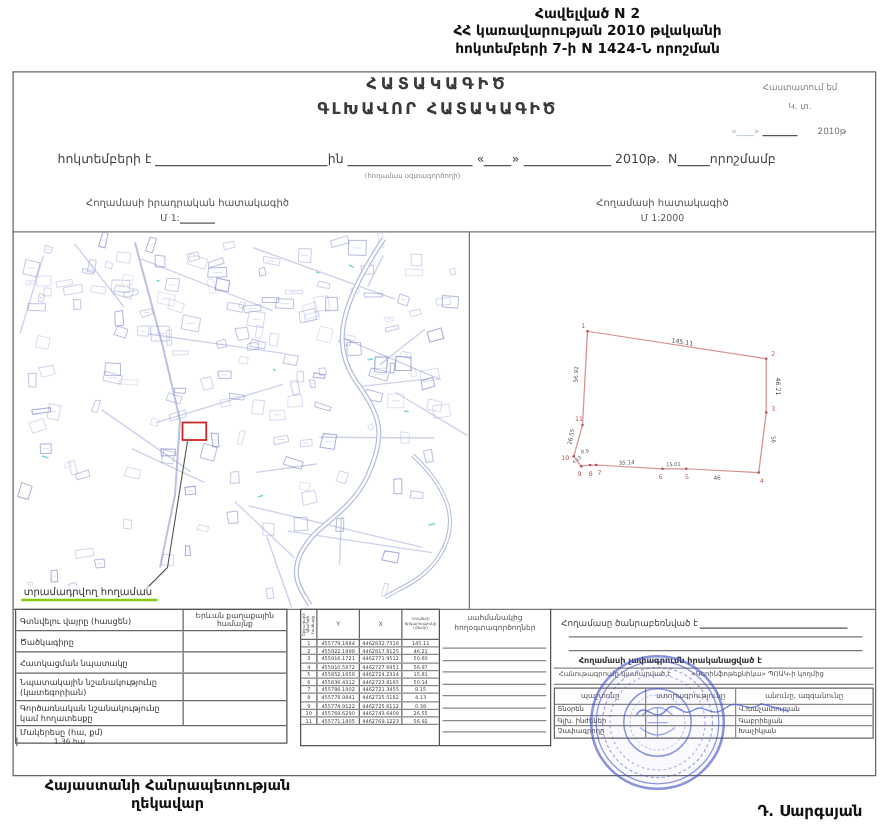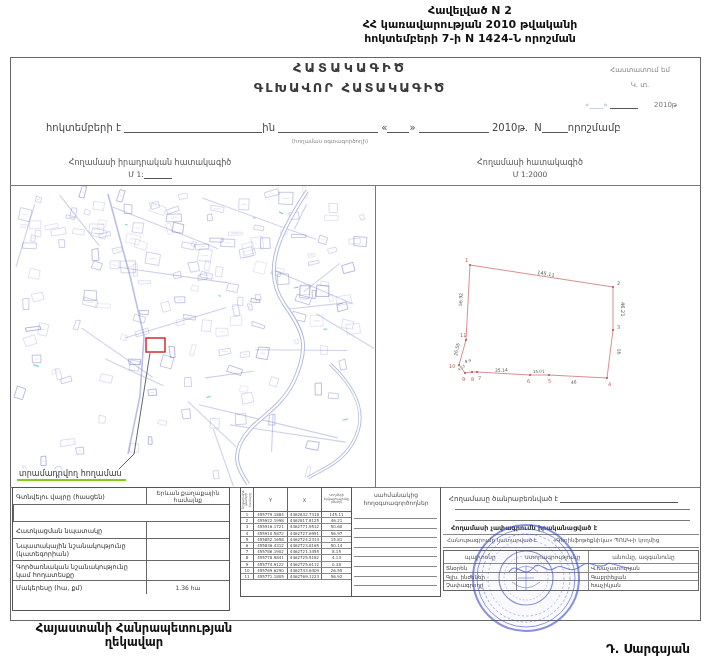--- a/index.html
+++ b/index.html
@@ -23,21 +23,21 @@
   
   .ptitle{font-size:8px;color:#555;text-align:center;}
   .pscale{font-size:7.5px;color:#555;text-align:center;margin-top:3px;}
   #lp{left:40px;top:158px;width:220px;}
   #rp{left:430px;top:158px;width:200px;}
   .hline{background:#777;height:1px;}
   .vline{background:#777;width:1px;}
   
   #maplabel{left:17px;top:469px;font-size:8px;color:#333;border-bottom:2px solid #84cc16;padding:0 4px 1px 2px;background:rgba(255,255,255,.6);text-align:right;}
   
-  #infotable{left:12px;top:487px;width:218px;height:124px;border:1px solid #555;font-size:6.5px;color:#333;box-sizing:border-box;}
+  #infotable{left:12px;top:487px;width:218px;height:108px;border:1px solid #555;font-size:6.5px;color:#333;box-sizing:border-box;}
   .irow{display:flex;border-bottom:1px solid #666;box-sizing:border-box;}
   .irow:last-child{border-bottom:none;}
   .ilabel{width:134px;padding:1px 2px 0 3px;box-sizing:border-box;display:flex;align-items:center;}
   .ival{width:84px;border-left:1px solid #666;box-sizing:border-box;display:flex;align-items:center;justify-content:center;text-align:center;font-size:6px;color:#444;}
   
   #coords{left:240px;top:487px;width:112px;height:110px;border:1px solid #555;box-sizing:border-box;font-size:4px;color:#444;}
   #chead{display:flex;height:24px;border-bottom:1px solid #666;box-sizing:border-box;}
   .cc{border-right:1px solid #666;box-sizing:border-box;display:flex;align-items:center;justify-content:center;text-align:center;}
   .cc:last-child{border-right:none;}
   .w1{width:13px;}.w2{width:34px;}.w3{width:34px;}.w4{width:29px;}
@@ -45,21 +45,21 @@
   .crow{display:flex;height:6.2px;border-bottom:1px solid #888;box-sizing:border-box;}
   .crow .cc{font-size:4px;overflow:hidden;white-space:nowrap;}
   
   #neigh{left:352px;top:487px;width:89px;height:110px;border-right:1px solid #555;border-bottom:1px solid #555;box-sizing:border-box;}
   #neigh .nl{font-size:6px;color:#555;text-align:center;padding-top:4px;line-height:7.5px;}
   .rule{position:absolute;left:2px;width:83px;height:1px;background:#888;}
   
   #rf{left:443px;top:487px;width:256px;height:133px;font-size:7px;color:#444;}
   #encline{position:absolute;left:6px;top:4px;white-space:nowrap;font-size:7px;}
   .fullbl{position:absolute;left:12px;width:235px;border-bottom:1px solid #777;height:1px;}
-  #measured{position:absolute;left:8px;top:37px;font-size:6.5px;color:#333;font-weight:bold;white-space:nowrap;}
+  #measured{position:absolute;left:20px;top:37px;font-size:6.5px;color:#333;font-weight:bold;white-space:nowrap;}
   #surv{position:absolute;left:4px;top:50px;font-size:5.5px;color:#555;white-space:nowrap;}
   #survorg{position:absolute;left:110px;top:50px;font-size:5.5px;color:#555;white-space:nowrap;}
   #rfline1{position:absolute;left:0;top:47px;width:256px;height:1px;background:#888;}
   #rfline2{position:absolute;left:0;top:60px;width:256px;height:1px;background:#888;}
   
   #signtbl{position:absolute;left:0;top:63px;width:256px;border:1px solid #666;box-sizing:border-box;}
   .srow{display:flex;box-sizing:border-box;border-bottom:1px solid #888;}
   .srow:last-child{border-bottom:none;}
   .scell{border-right:1px solid #888;box-sizing:border-box;padding:1px 2px;font-size:5.5px;color:#444;overflow:hidden;white-space:nowrap;}
   .scell:last-child{border-right:none;}
@@ -420,35 +420,36 @@
         <text x="83" y="151">11</text>
       </g>
   </svg>
 
   <div class="abs" id="infotable">
       <div class="irow" style="height: 17px;">
         <div class="ilabel">Գտնվելու վայրը (հասցեն)</div>
         <div class="ival" style="height: 100%;">Երևան քաղաքային համայնք</div>
       </div>
       <div class="irow" style="height: 17px;">
+        <div class="ilabel">Ծածկագիրը</div>
         <div class="ival" style="height: 100%;"></div>
       </div>
       <div class="irow" style="height: 17px;">
         <div class="ilabel">Հատկացման նպատակը</div>
         <div class="ival" style="height: 100%;"></div>
       </div>
       <div class="irow" style="height: 22px;">
         <div class="ilabel">Նպատակային նշանակությունը (կատեգորիան)</div>
         <div class="ival" style="height: 100%;"></div>
       </div>
       <div class="irow" style="height: 20px;">
         <div class="ilabel">Գործառնական նշանակությունը կամ հողատեսքը</div>
         <div class="ival" style="height: 100%;"></div>
       </div>
-      <div class="irow" style="height: 13px;">
+      <div class="irow" style="height: 13px; flex-direction: column;">
         <div class="ilabel">Մակերեսը (հա, քմ)</div>
         <div class="ival" style="height: 100%;">1.36 հա</div>
       </div>
     </div>
 
   <div class="abs" id="coords">
     <div id="chead">
       <div class="cc w1">
           <span class="vtext">Շրջադարձ կետերի համարը</span>
         </div>

